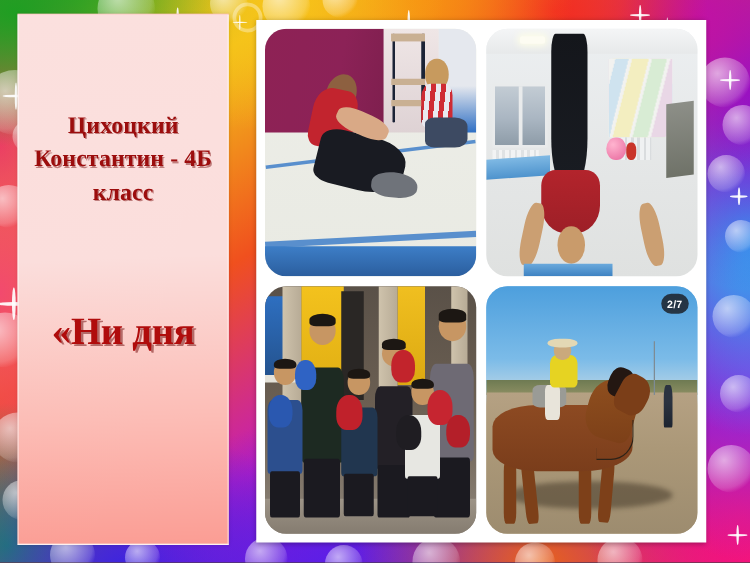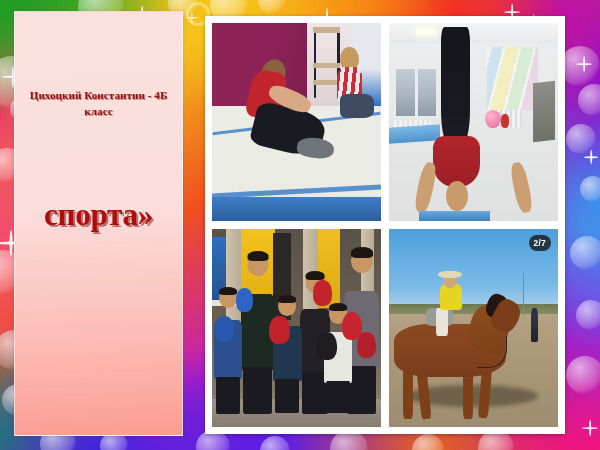--- a/index.html
+++ b/index.html
@@ -84,21 +84,21 @@
     box-shadow: 0 0 3px rgba(0,0,0,.12);
     display: flex;
     flex-direction: column;
     align-items: center;
     padding-top: 76px;
   }
 
   .title-name {
     color: #9c0d0d;
     font-weight: bold;
-    font-size: 11px;
+    font-size: 19px;
     line-height: 1.42;
     text-align: center;
     letter-spacing: .1px;
     text-shadow: 1px 1px 0 rgba(120,10,10,.45);
     width: 150px;
   }
 
   .title-quote {
     margin-top: 76px;
     color: #b00c0c;
@@ -129,20 +129,21 @@
     display: grid;
     grid-template-columns: 1fr 1fr;
     grid-template-rows: 1fr 1fr;
     gap: 8px;
   }
 
   .photo {
     position: relative;
     overflow: hidden;
     background: #ddd;
+    border-radius: 17px;
   }
 
   .page-badge {
     position: absolute;
     top: 6px;
     right: 7px;
     min-width: 22px;
     height: 16px;
     padding: 0 5px;
     border-radius: 9px;
@@ -524,21 +525,21 @@
   <div class="sparkle" style="left:528px; top:14px;  width:12px; height:12px;"></div>
   <div class="sparkle" style="left:576px; top:56px;  width:16px; height:16px;"></div>
   <div class="sparkle" style="left:584px; top:150px; width:14px; height:14px;"></div>
   <div class="sparkle" style="left:582px; top:420px; width:16px; height:16px;"></div>
   <div class="sparkle" style="left:530px; top:392px; width:12px; height:12px;"></div>
 
   <div class="title-panel">
     <div class="title-name">Цихоцкий Константин - 4Б класс</div>
 
     <div class="title-quote">
-      <div>спорта»</div>
+      <div>«Ни дня</div>
     </div>
   </div>
 
   <div class="photo-frame">
     <div class="photo-grid">
 
       <div class="photo p1">
         <div class="wall"></div>
         <div class="wall-r"></div>
         <div class="wall-blue"></div>

